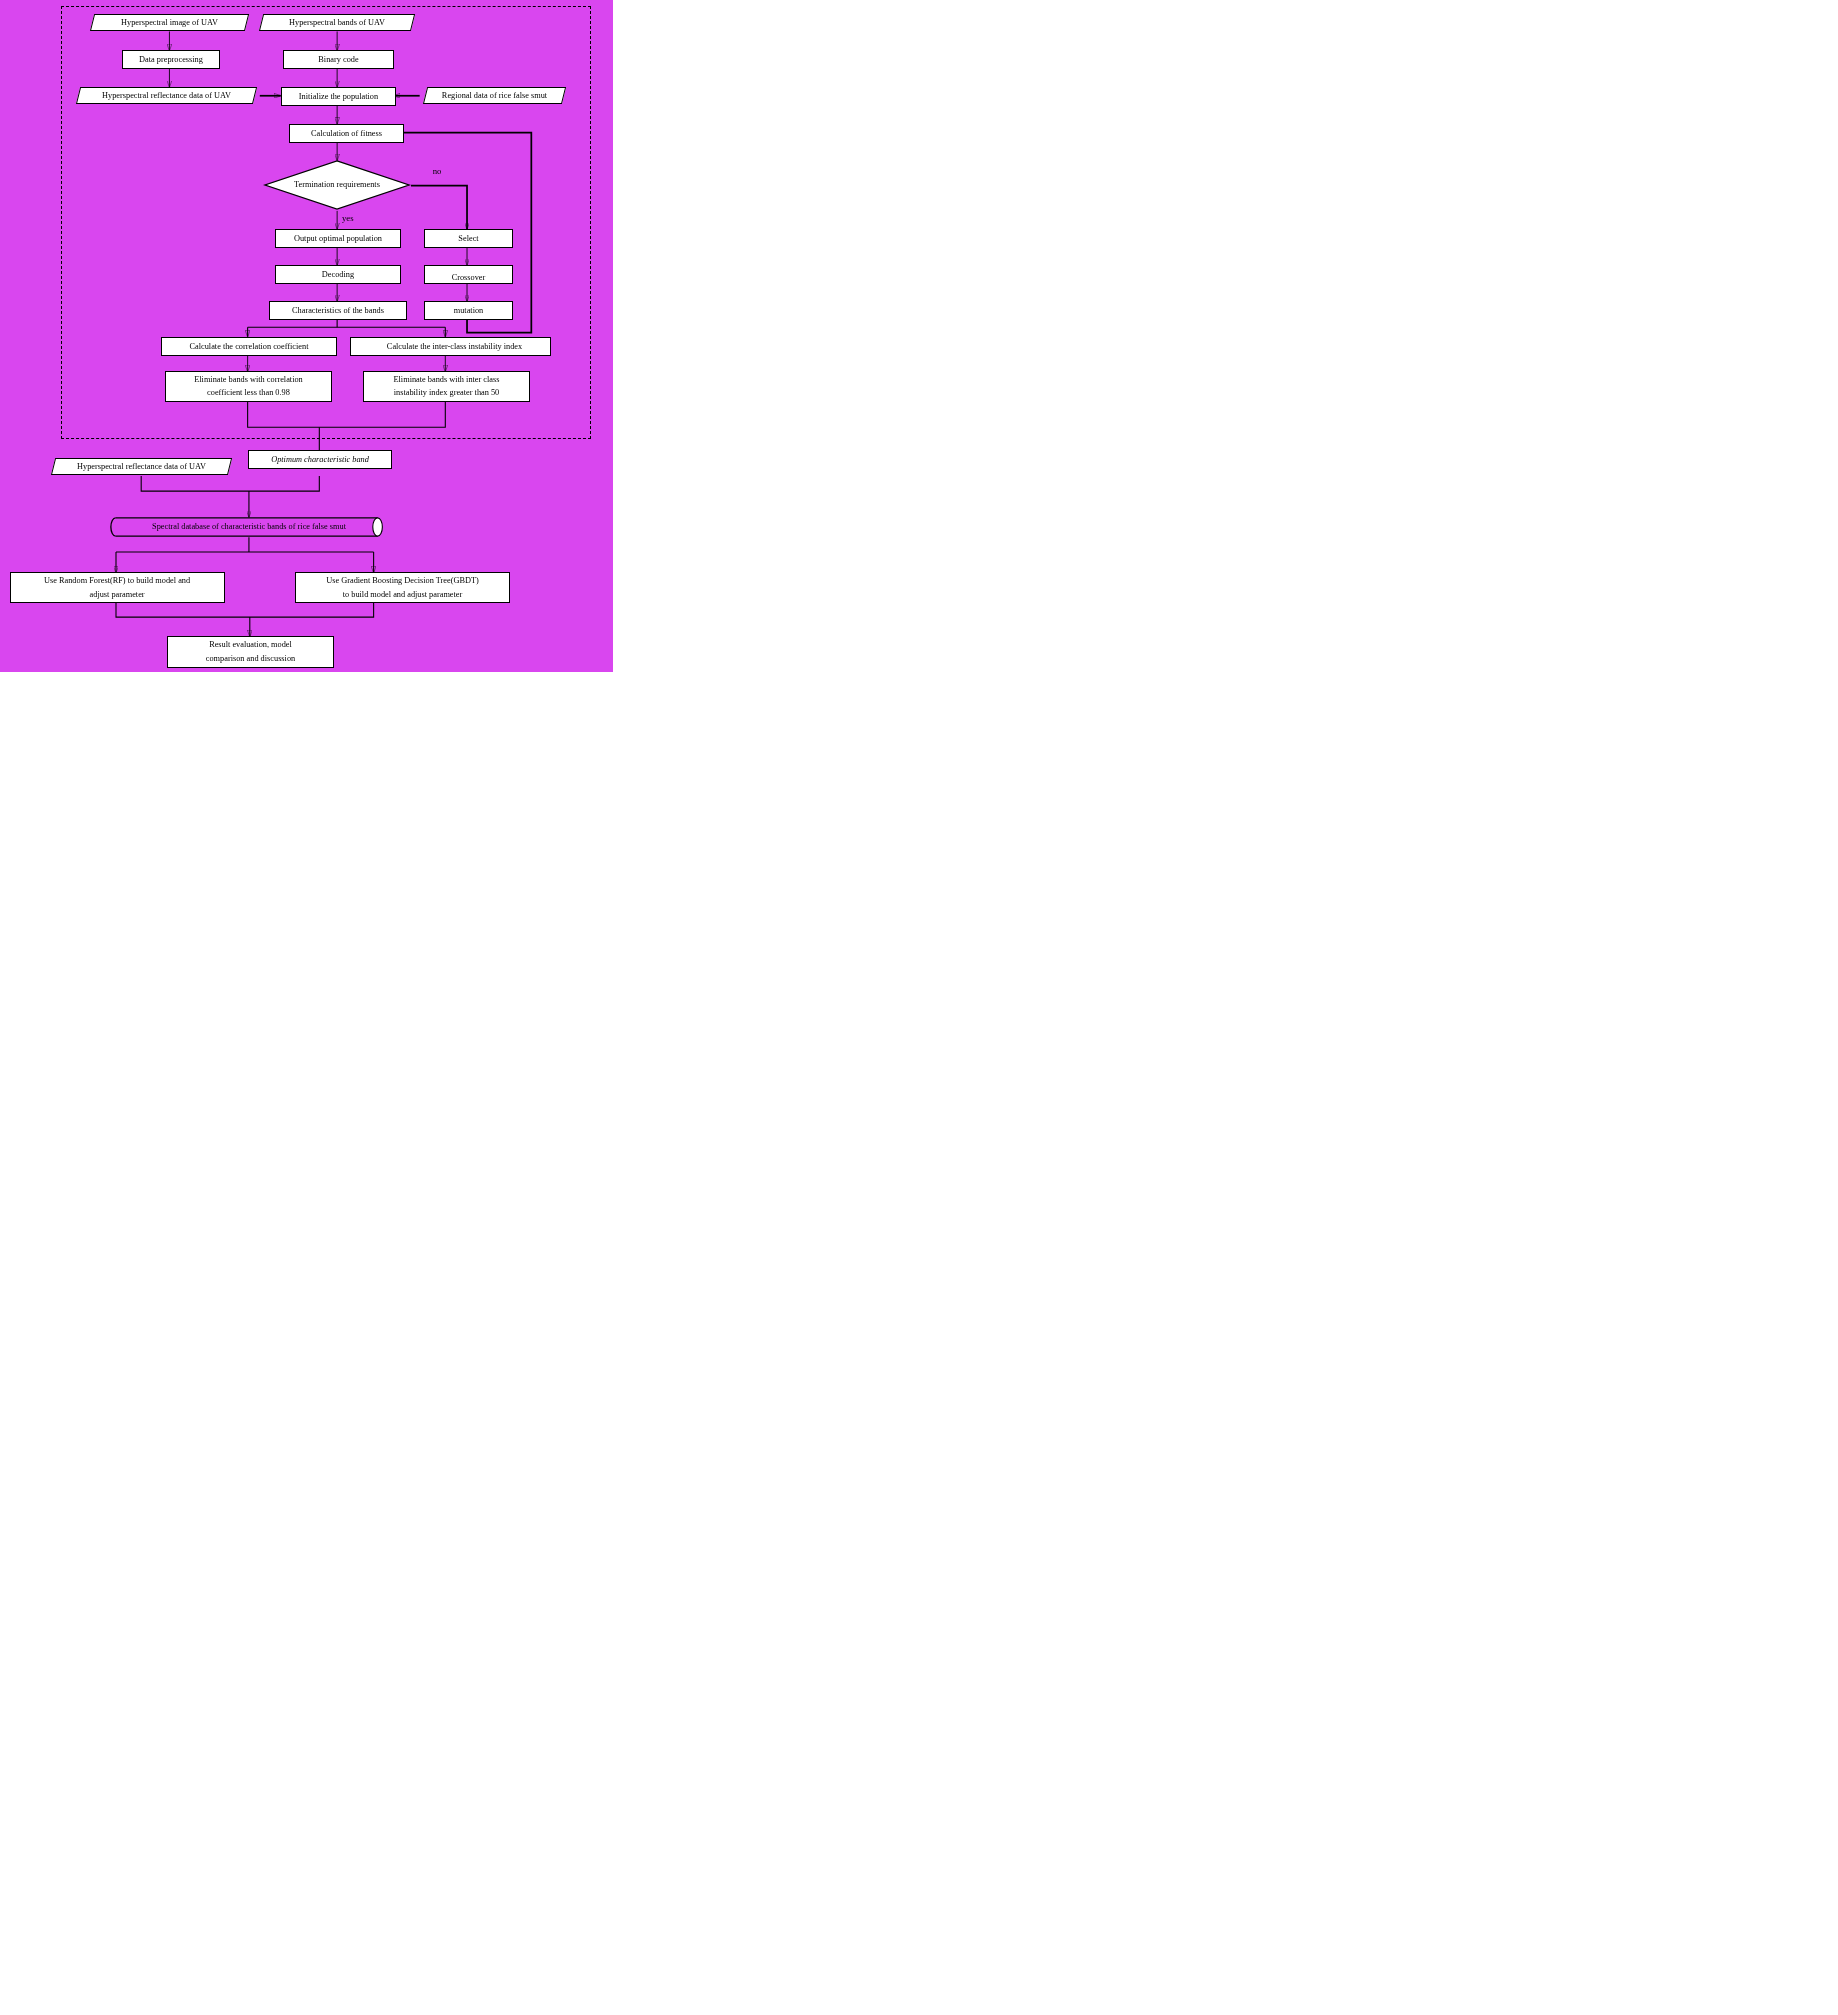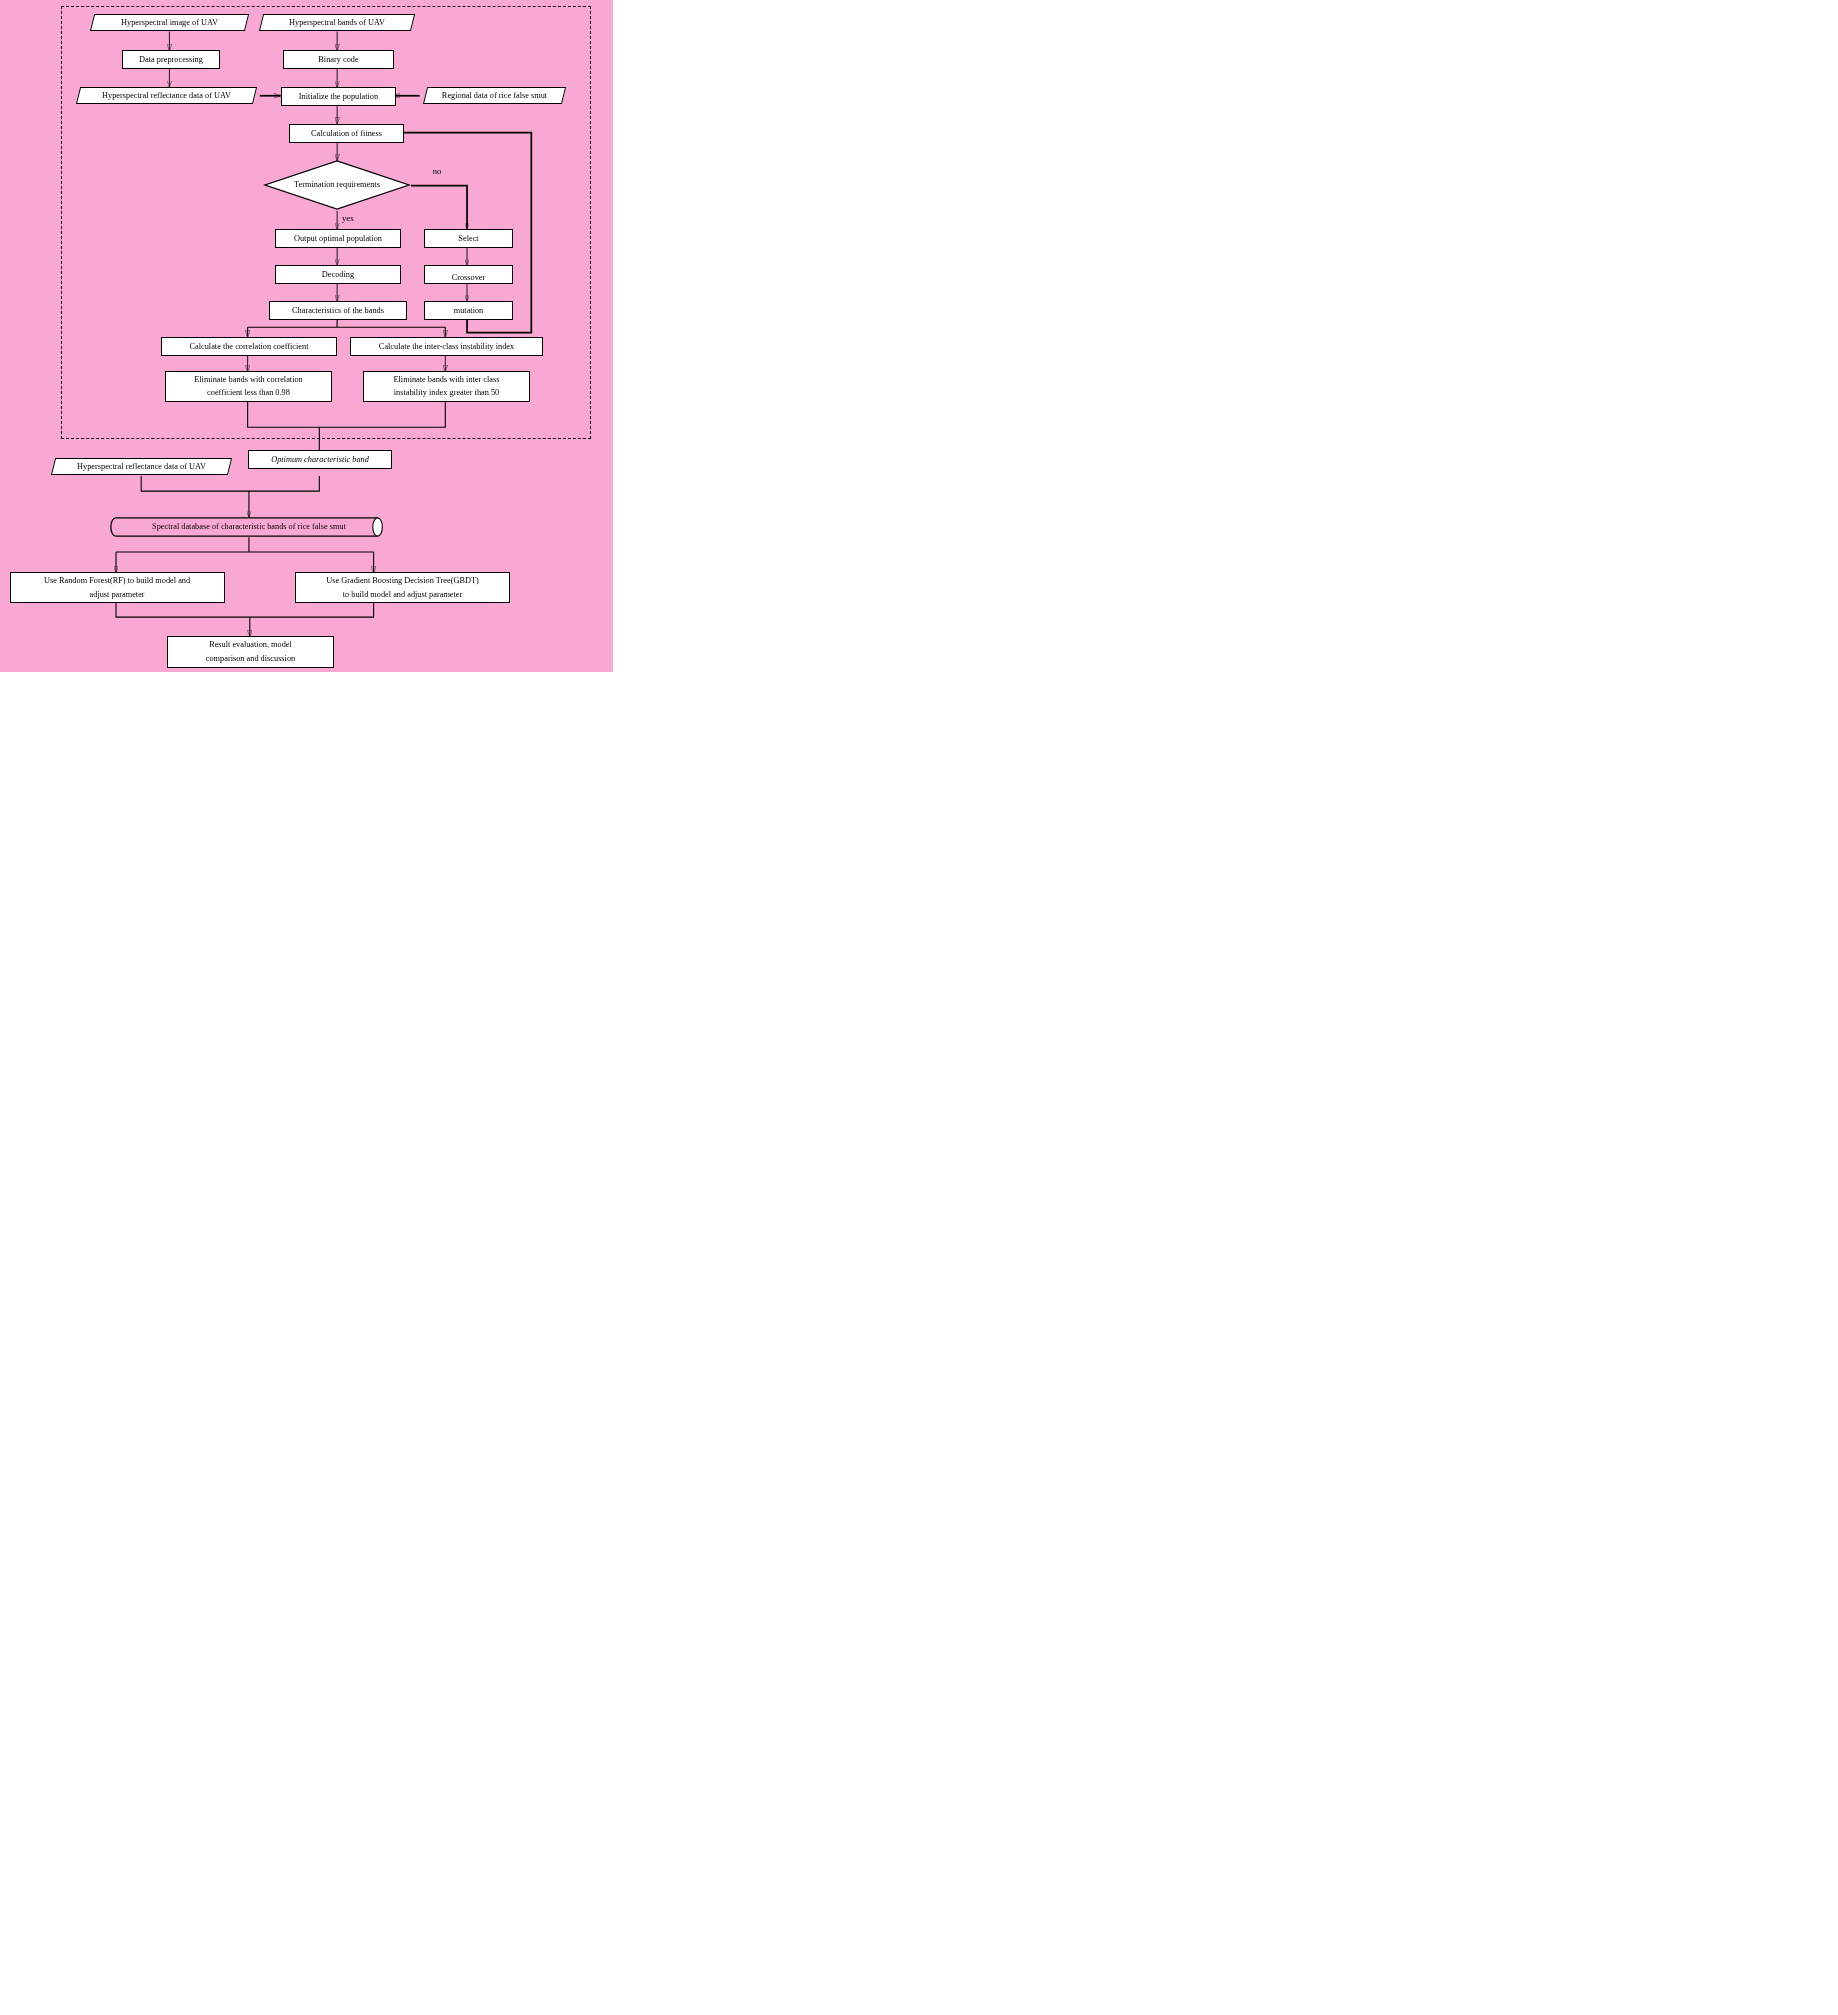--- a/index.html
+++ b/index.html
@@ -1,16 +1,16 @@
 <!DOCTYPE html>
 <html style="font-size:7px"><head>
 <meta charset="utf-8">
 <style>
   html,body{margin:0;padding:0;background:#fff;}
-  .canvas{position:relative;width:613px;height:672px;background:#f9a8d4;
+  .canvas{position:relative;width:613px;height:672px;background:#d946ef;
           font-family:"Liberation Serif","DejaVu Serif",serif;color:#000;}
   .wires{position:absolute;left:0;top:0;z-index:1;}
   .wires path{fill:none;stroke:#000;}
   .w2{stroke-width:2px;}
   .w3{stroke-width:2.5px;}
   .w4{stroke-width:4px;}
   .dashed-frame{position:absolute;border:0.9px dashed #000;background:transparent;z-index:0;}
   .node{position:absolute;display:flex;flex-direction:column;align-items:center;justify-content:center;
         text-align:center;font-size:8.3px;line-height:1.35;z-index:2;}
   .rect{border:0.9px solid #000;background:#fff;}
@@ -124,21 +124,21 @@
   <div class="node rect" style="left:269px;top:301px;width:136px;height:17.4px;">
     <span class="lbl">Characteristics of the bands</span>
   </div>
   <div class="node rect" style="left:424px;top:301px;width:87px;height:17.4px;">
     <span class="lbl">mutation</span>
   </div>
 
   <div class="node rect" style="left:161px;top:337px;width:174px;height:17.4px;">
     <span class="lbl">Calculate the correlation coefficient</span>
   </div>
-  <div class="node rect" style="left:350px;top:337px;width:191px;height:17.4px;">
+  <div class="node rect" style="left:350px;top:337px;width:191px;height:17.4px;padding-left:8px;">
     <span class="lbl">Calculate the inter-class instability index</span>
   </div>
 
   <div class="node rect" style="left:165px;top:371px;width:165px;height:29px;line-height:1.55;">
     <div class="lbl">Eliminate bands with correlation</div>
     <div class="lbl">coefficient less than 0.98</div>
   </div>
   <div class="node rect" style="left:363px;top:371px;width:165px;height:29px;line-height:1.55;">
     <div class="lbl">Eliminate bands with inter class</div>
     <div class="lbl">instability index greater than 50</div>

